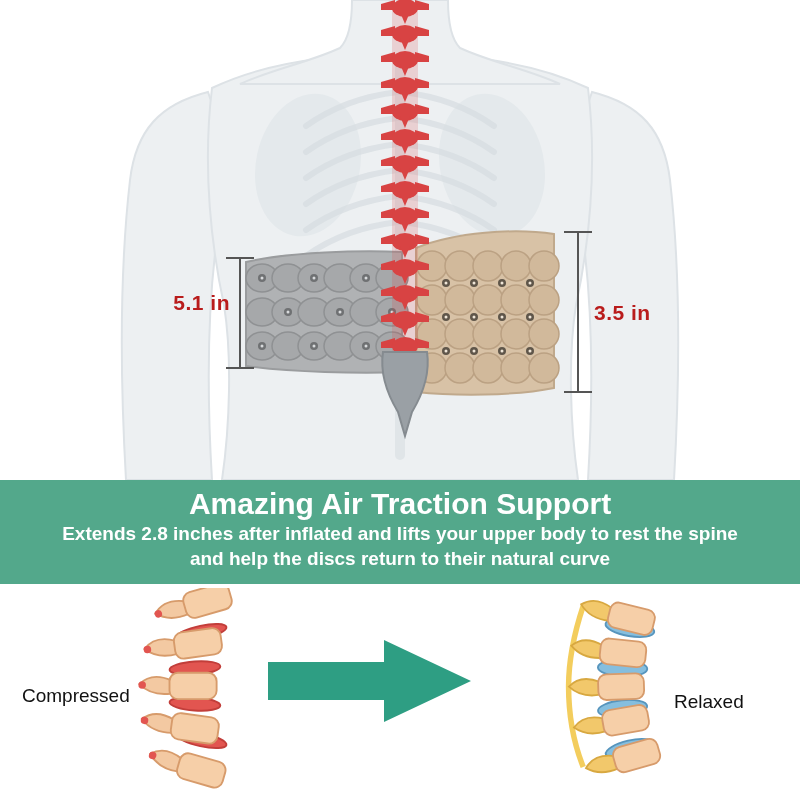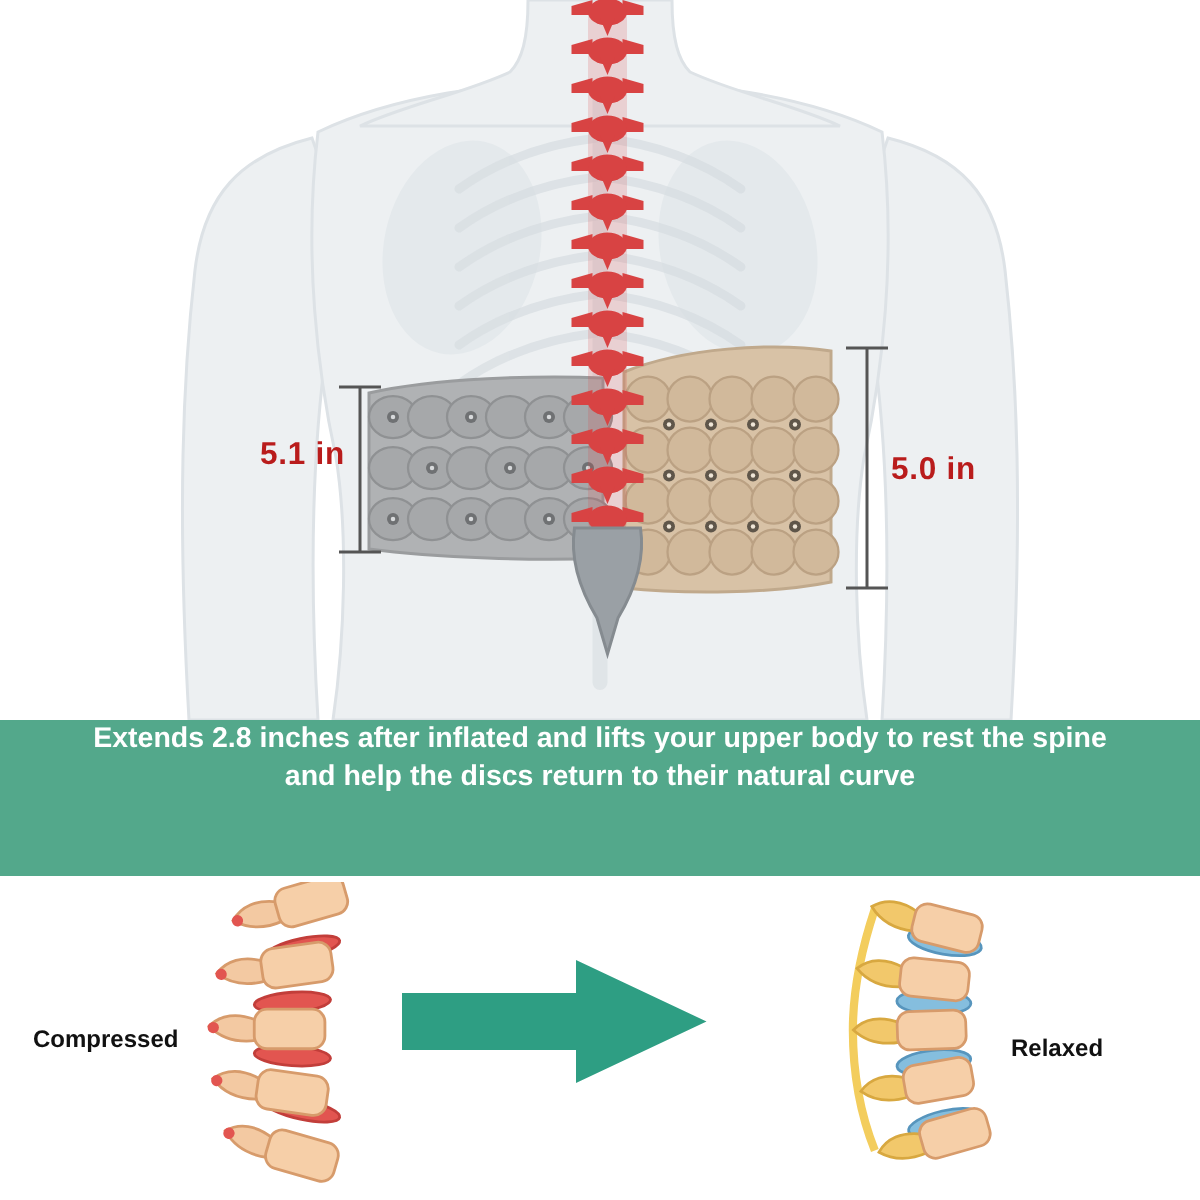--- a/index.html
+++ b/index.html
@@ -12,21 +12,21 @@
   }
   .measure-left{left:148px;top:291px;width:82px;text-align:right;}
   .measure-right{left:594px;top:301px;width:90px;text-align:left;}
   .banner{
     position:absolute;left:0;top:480px;width:800px;height:104px;
     background:#53a88b;color:#ffffff;text-align:center;
   }
   .banner-title{font-size:30px;font-weight:bold;padding-top:7px;}
   .banner-sub{font-size:19px;font-weight:bold;line-height:1.32;}
   .comparison-label{
-    position:absolute;color:#111;font-weight:bold;font-size:16px;
+    position:absolute;color:#111;font-weight:normal;font-size:19px;
   }
   .label-compressed{left:22px;top:685px;}
   .label-relaxed{left:674px;top:691px;}
   .abs{position:absolute;}
 </style>
 </head>
 <body>
 
 <div class="stage">
 
@@ -197,23 +197,24 @@
       <line x1="226" y1="368" x2="254" y2="368"></line>
     </g>
     <g stroke="#555" stroke-width="2">
       <line x1="578" y1="232" x2="578" y2="392"></line>
       <line x1="564" y1="232" x2="592" y2="232"></line>
       <line x1="564" y1="392" x2="592" y2="392"></line>
     </g>
   </svg>
 
   <div class="measure measure-left">5.1 in</div>
-  <div class="measure measure-right">5.0 in</div>
+  <div class="measure measure-right">3.5 in</div>
 
   <div class="banner">
+    <div class="banner-title">Amazing Air Traction Support</div>
     <div class="banner-sub">Extends 2.8 inches after inflated and lifts your upper body to rest the spine</div>
     <div class="banner-sub">and help the discs return to their natural curve</div>
   </div>
 
   <div class="comparison-label label-compressed">Compressed</div>
 
   <svg class="abs" style="left:104px;top:588px;" width="180" height="212" viewBox="0 0 180 225">
     <defs>
       <g id="c-vert">
         <path d="M28,6 C14,0 2,2 -6,10 C2,18 14,22 28,20 Z" fill="#f3c9a2" stroke="#d79b6b" stroke-width="2"></path>

